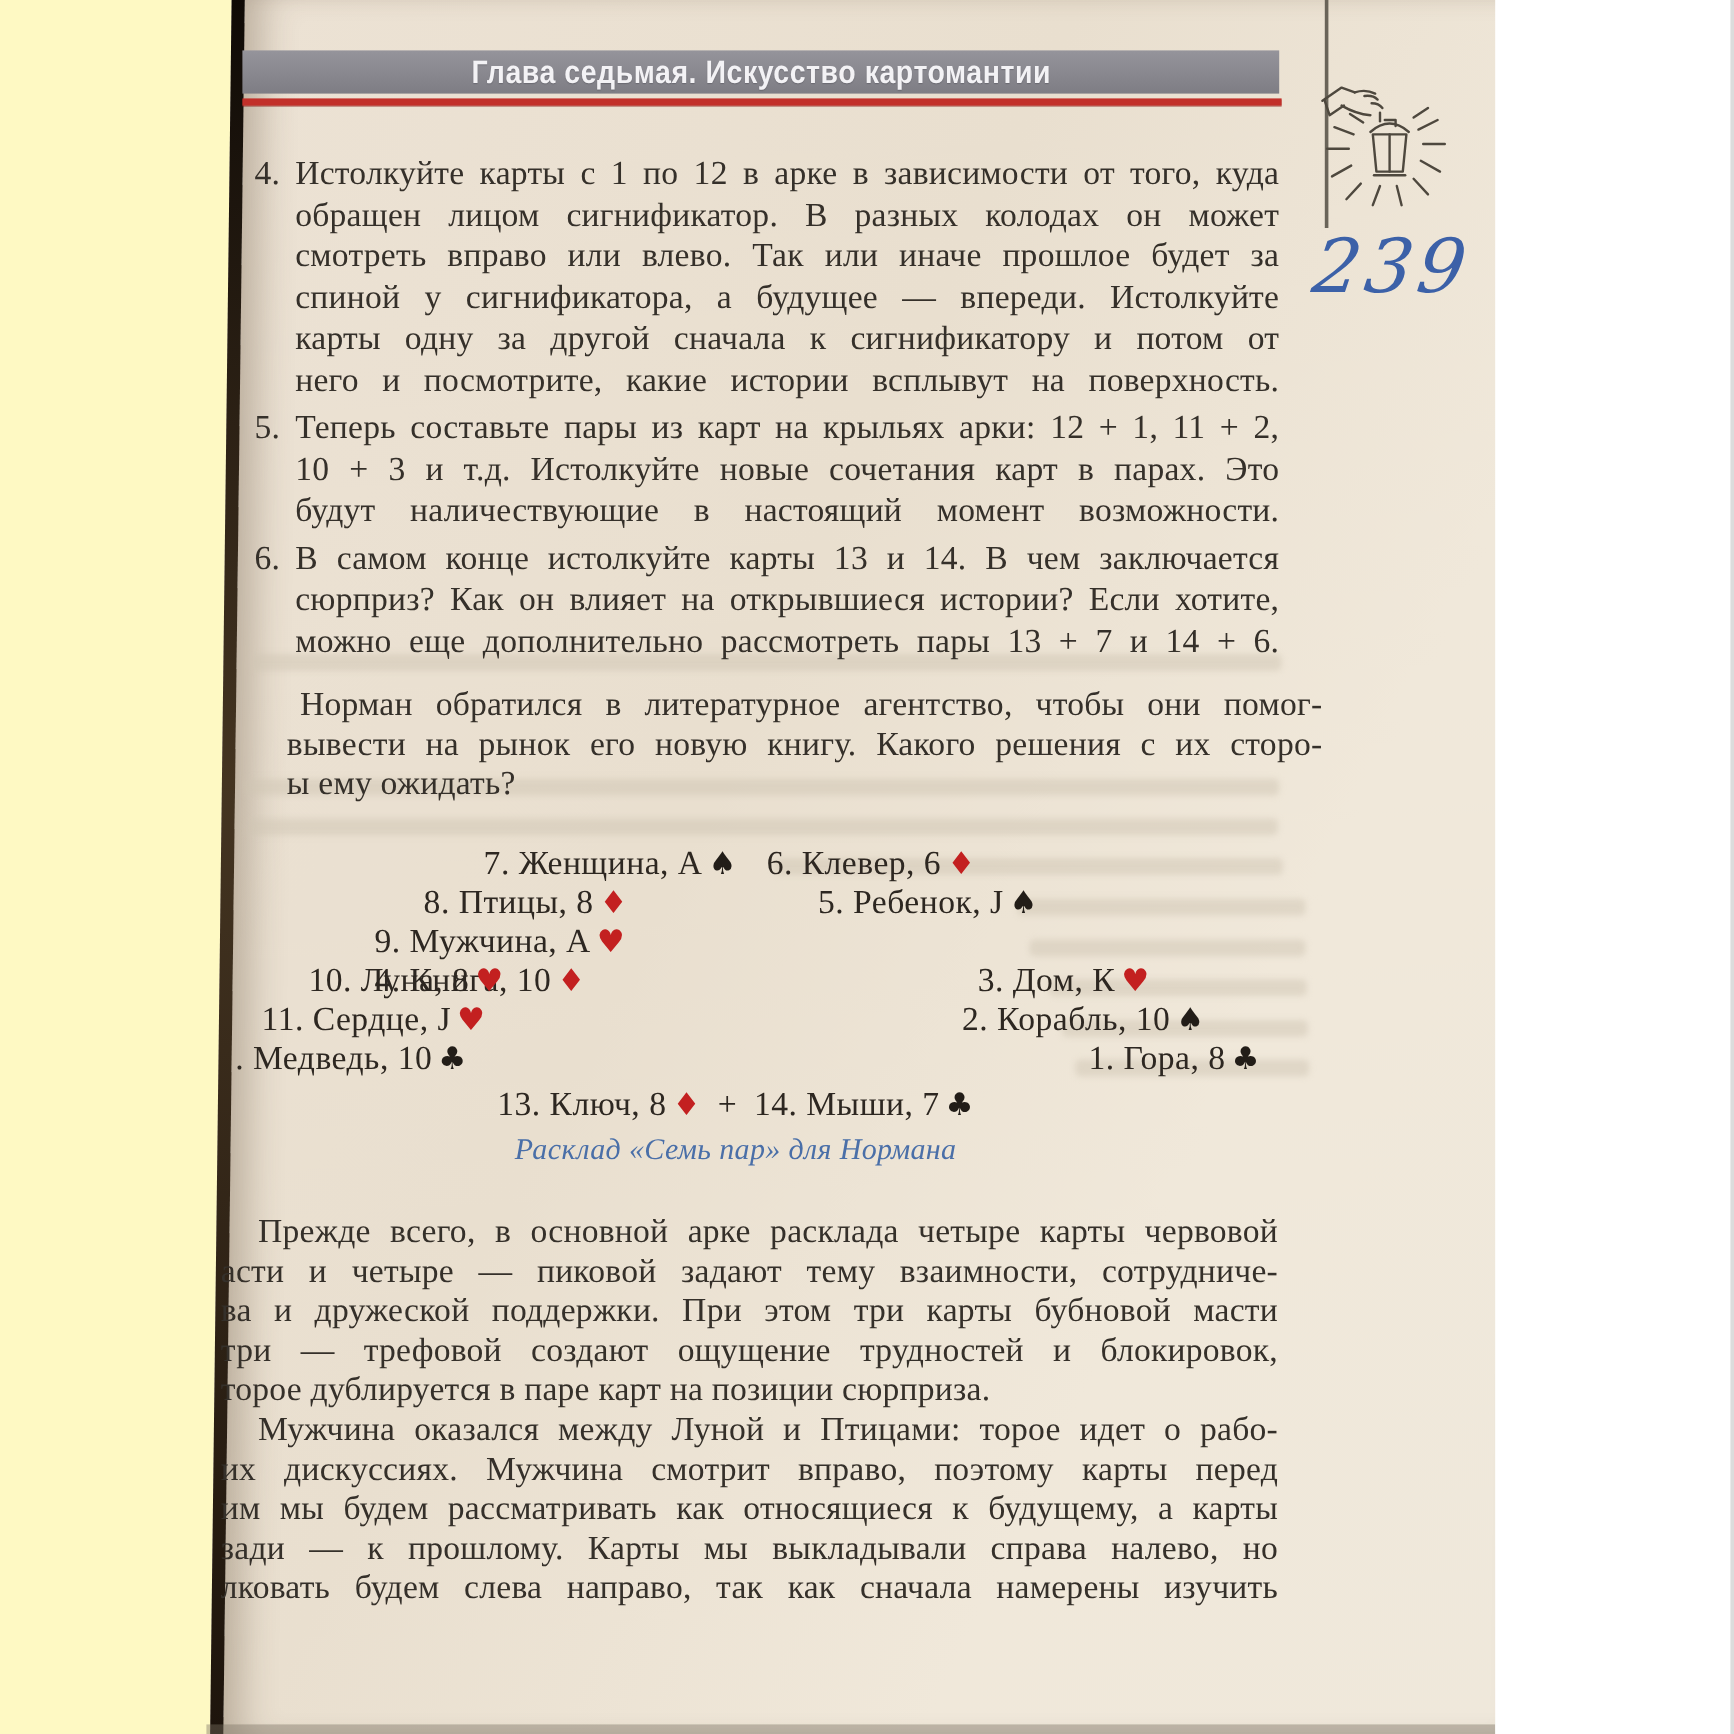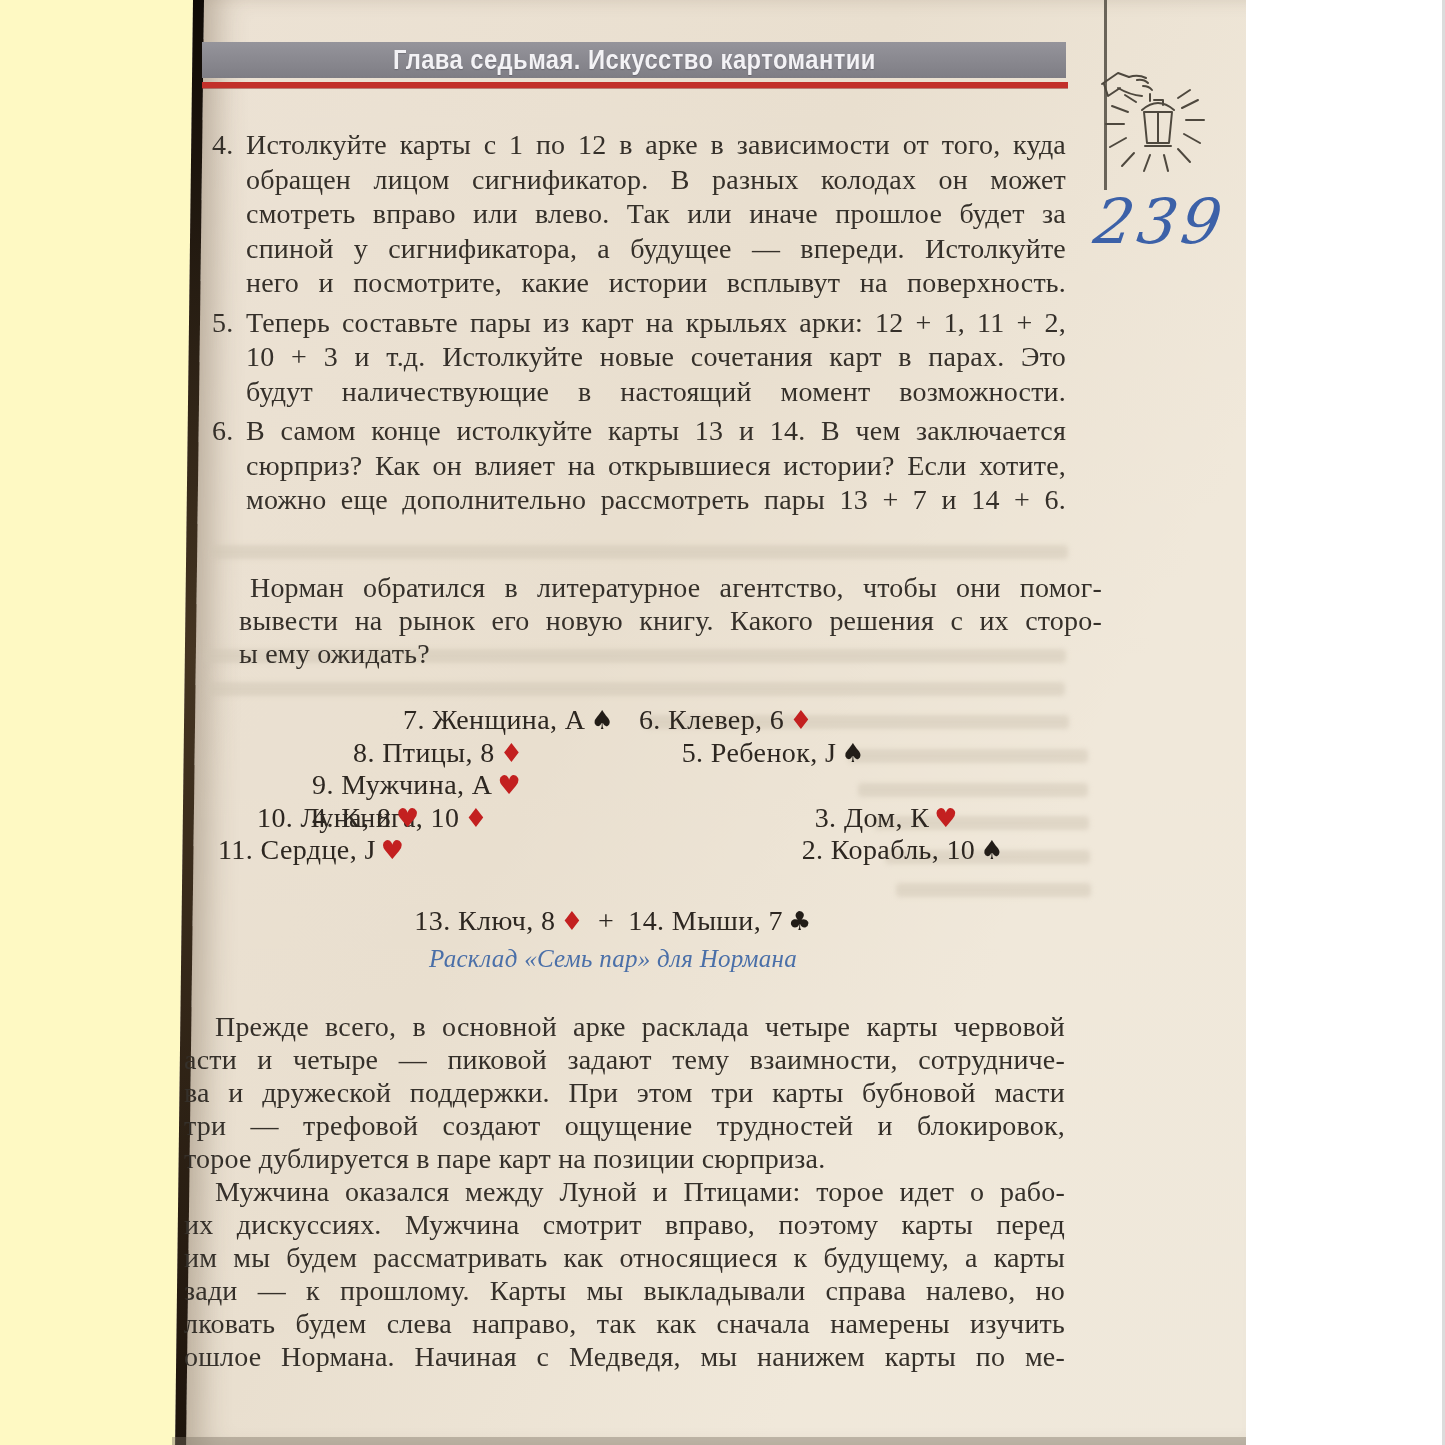--- a/index.html
+++ b/index.html
@@ -88,20 +88,21 @@
     <span class="ht">Глава седьмая.  Искусство картомантии</span>
   </div>
   <div class="red-rule"></div>
 
   <ol class="tblock" id="items">
       <li>
         <div class="iline j first"><span class="num">4.</span><span>Истолкуйте карты с 1 по 12 в арке в зависимости от того, куда</span></div>
         <div class="iline j cont">обращен лицом сигнификатор. В разных колодах он может</div>
         <div class="iline j cont">смотреть вправо или влево. Так или иначе прошлое будет за</div>
         <div class="iline j cont">спиной у сигнификатора, а будущее — впереди. Истолкуйте</div>
+        <div class="iline j cont">карты одну за другой сначала к сигнификатору и потом от</div>
         <div class="iline j cont">него и посмотрите, какие истории всплывут на поверхность.</div>
       </li>
       <li>
         <div class="iline j first"><span class="num">5.</span><span>Теперь составьте пары из карт на крыльях арки: 12 + 1, 11 + 2,</span></div>
         <div class="iline j cont">10 + 3 и т.д. Истолкуйте новые сочетания карт в парах. Это</div>
         <div class="iline j cont">будут наличествующие в настоящий момент возможности.</div>
       </li>
       <li>
         <div class="iline j first"><span class="num">6.</span><span>В самом конце истолкуйте карты 13 и 14. В чем заключается</span></div>
         <div class="iline j cont">сюрприз? Как он влияет на открывшиеся истории? Если хотите,</div>
@@ -129,36 +130,39 @@
         <span class="card cr"><span>4. Книга, 10</span><span class="suit red">♦</span></span>
       </div>
       <div class="row">
         <span class="card cl"><span>10. Луна, 8</span><span class="suit red">♥</span></span>
         <span class="card cr"><span>3. Дом, К</span><span class="suit red">♥</span></span>
       </div>
       <div class="row">
         <span class="card cl"><span>11. Сердце, J</span><span class="suit red">♥</span></span>
         <span class="card cr"><span>2. Корабль, 10</span><span class="suit black">♠</span></span>
       </div>
+      <div class="row">
+        <span class="card cl"><span>. Медведь, 10</span><span class="suit black">♣</span></span>
+        <span class="card cr"><span>1. Гора, 8</span><span class="suit black">♣</span></span>
+      </div>
     </div>
   <div class="tblock" id="pair-line"><span class="card cl"><span>13. Ключ, 8</span><span class="suit red">♦</span></span><span class="plus">+</span><span class="card cr"><span>14. Мыши, 7</span><span class="suit black">♣</span></span></div>
   <div class="tblock" id="caption">Расклад «Семь пар» для Нормана</div>
 
   <div class="tblock" id="para-analysis">
       <div class="pline j" style="text-indent: 31px;">Прежде всего, в основной арке расклада четыре карты червовой</div>
       <div class="pline j">асти и четыре — пиковой задают тему взаимности, сотрудниче-</div>
       <div class="pline j">ва и дружеской поддержки. При этом три карты бубновой масти</div>
       <div class="pline j">три — трефовой создают ощущение трудностей и блокировок,</div>
       <div class="pline l">торое дублируется в паре карт на позиции сюрприза.</div>
       <div class="pline j" style="text-indent: 31px;">Мужчина оказался между Луной и Птицами: торое идет о рабо-</div>
       <div class="pline j">их дискуссиях. Мужчина смотрит вправо, поэтому карты перед</div>
       <div class="pline j">им мы будем рассматривать как относящиеся к будущему, а карты</div>
       <div class="pline j">зади — к прошлому. Карты мы выкладывали справа налево, но</div>
       <div class="pline j">лковать будем слева направо, так как сначала намерены изучить</div>
-      <div class="pline j">ошлое Нормана. Начиная с Медведя, мы нанижем карты по ме-</div>
     </div>
 
   <div class="margin-rule"></div>
   <svg class="lantern" width="120" height="130" viewBox="0 0 120 130" fill="none" stroke="#4e483e" stroke-width="2" stroke-linecap="round" stroke-linejoin="round">
     <path d="M4,34 L20,23 L31,27"></path>
     <path d="M31,27 q9,-3 17,1"></path>
     <path d="M39,30 q7,-1 11,3"></path>
     <path d="M45,36 q6,0 9,4"></path>
     <path d="M20,38 q12,7 24,8"></path>
     <path d="M6,34 l4,12 12,-8"></path>

